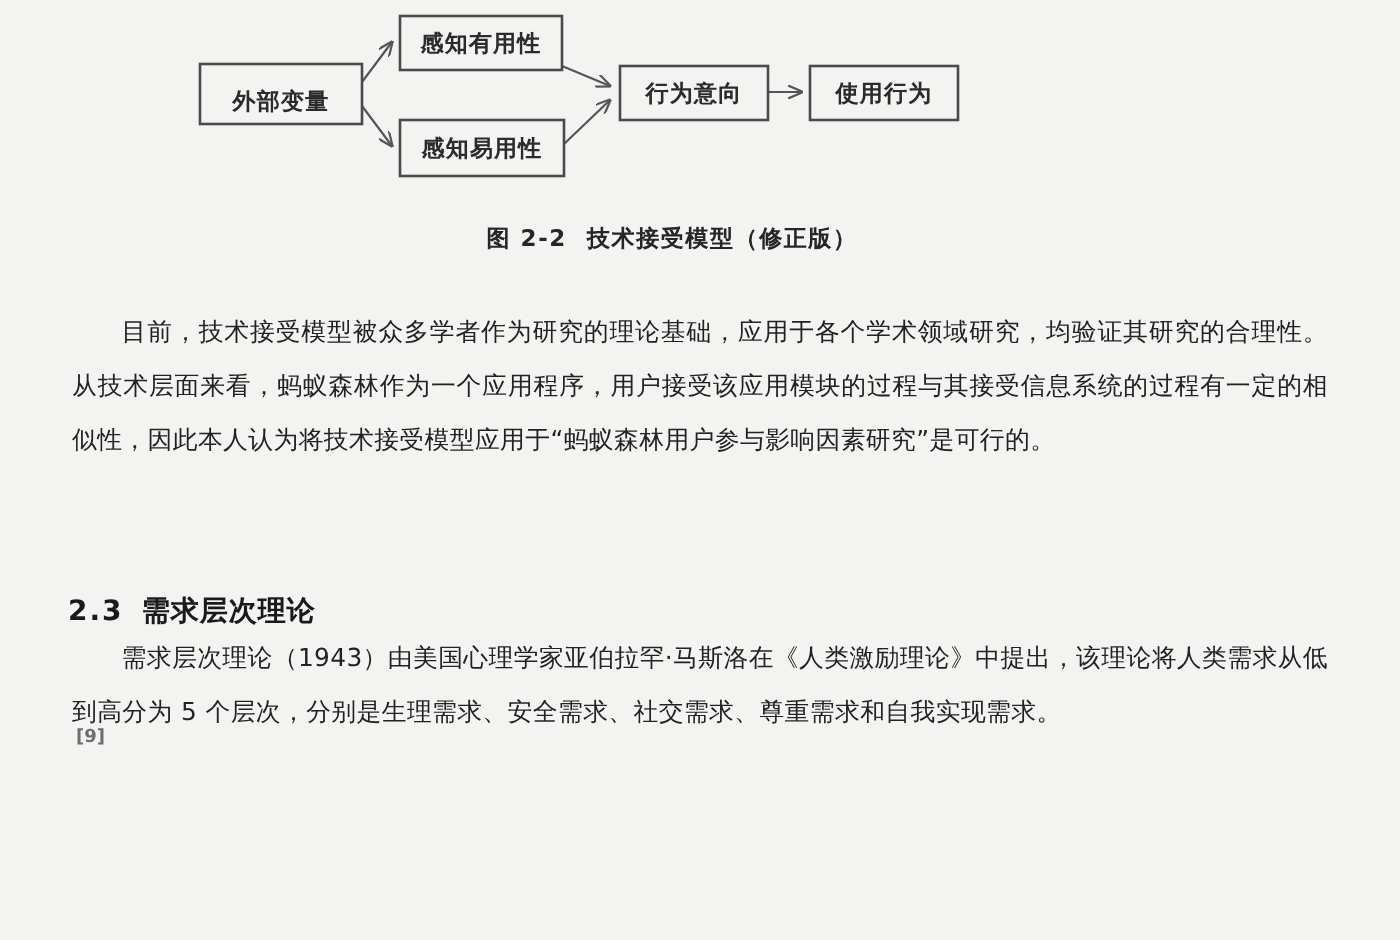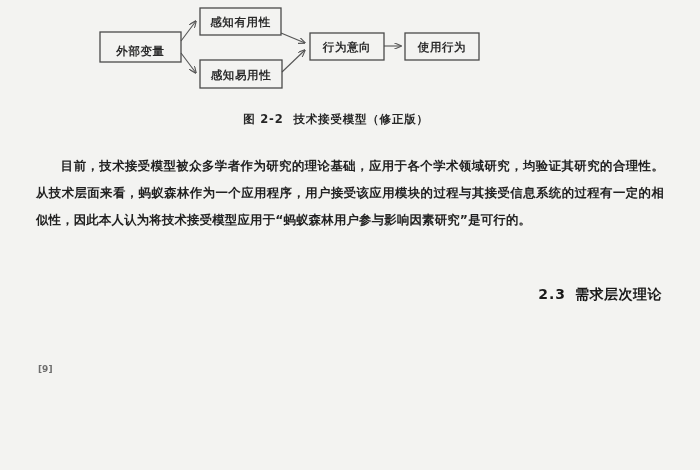--- a/index.html
+++ b/index.html
@@ -55,38 +55,37 @@
     color: #262626;
     letter-spacing: 0.8px;
   }
   .fig-caption .cap-num {
     margin-right: 10px;
   }
 
   p.para {
     margin: 0;
     font-size: 12.4px;
-    font-weight: 700;
+    font-weight: 400;
     line-height: 27px;
     color: #222222;
     text-align: justify;
     text-justify: inter-ideograph;
     text-indent: 2em;
     letter-spacing: 0.2px;
   }
 
   h2.section-heading {
-    margin: 0;
+    margin: 12px;
     padding: 0;
     font-size: 14px;
     font-weight: 700;
     color: #1a1a1a;
     letter-spacing: 0.5px;
     line-height: 26px;
-    text-align: right;
   }
   h2.section-heading .sec-num {
     margin-right: 9px;
     letter-spacing: 1px;
   }
 
   .citation-line {
     height: 17px;
     line-height: 17px;
     font-size: 9px;
@@ -157,19 +156,22 @@
   <div class="block-para-1">
     <p class="para">目前，技术接受模型被众多学者作为研究的理论基础，应用于各个学术领域研究，均验证其研究的合理性。从技术层面来看，蚂蚁森林作为一个应用程序，用户接受该应用模块的过程与其接受信息系统的过程有一定的相似性，因此本人认为将技术接受模型应用于“蚂蚁森林用户参与影响因素研究”是可行的。</p>
   </div>
 
   <div class="block-heading">
     <h2 class="section-heading">
       <span class="sec-num">2.3</span><span>需求层次理论</span>
     </h2>
   </div>
 
+  <div class="block-para-2">
+    <p class="para">需求层次理论（1943）由美国心理学家亚伯拉罕·马斯洛在《人类激励理论》中提出，该理论将人类需求从低到高分为 5 个层次，分别是生理需求、安全需求、社交需求、尊重需求和自我实现需求。</p>
+  </div>
 
   <div class="block-citation">
     <div class="citation-line">[9]</div>
   </div>
 
 
 </div>
 
 </body></html>

